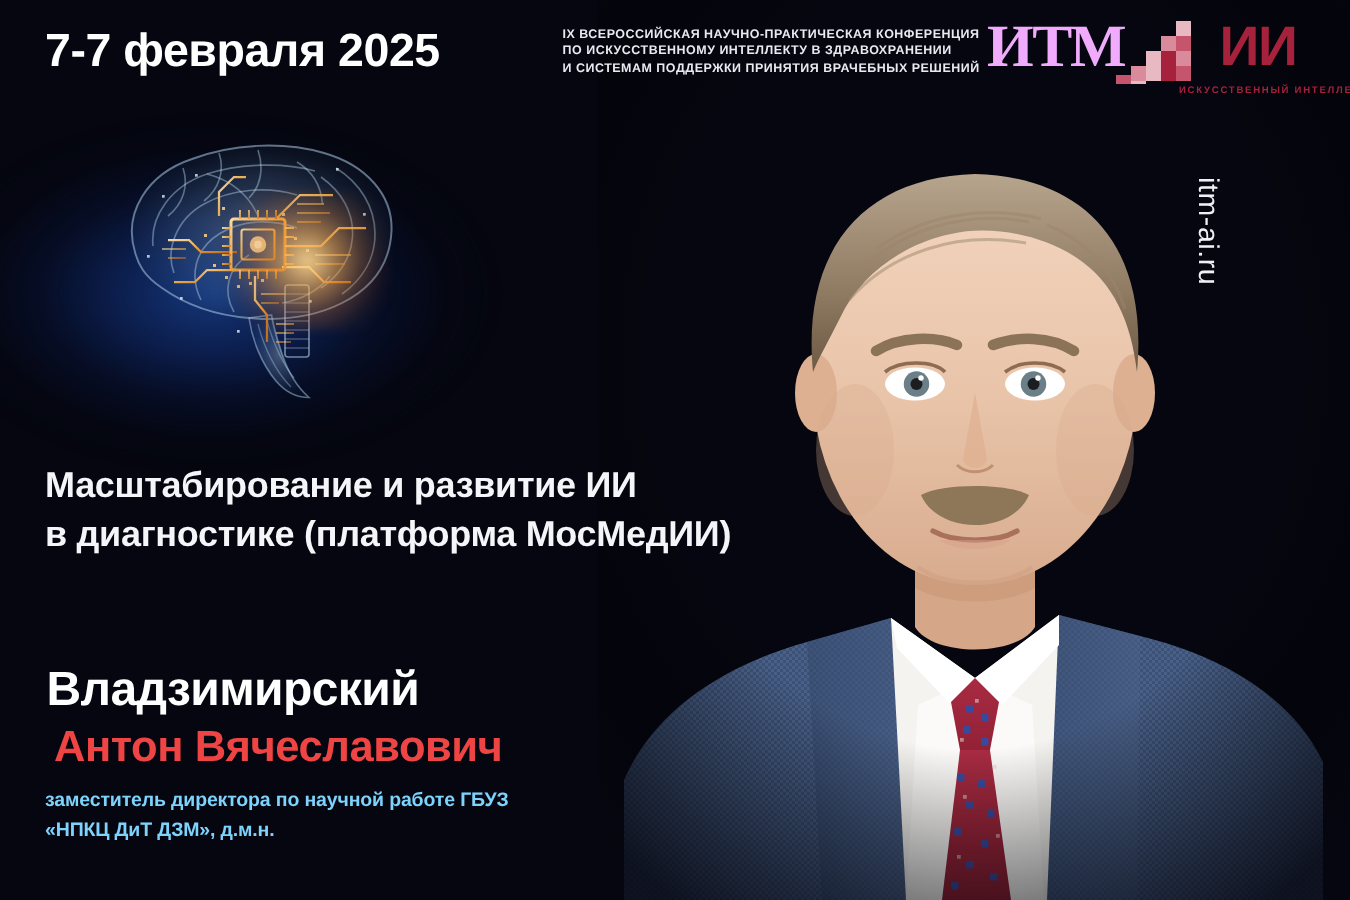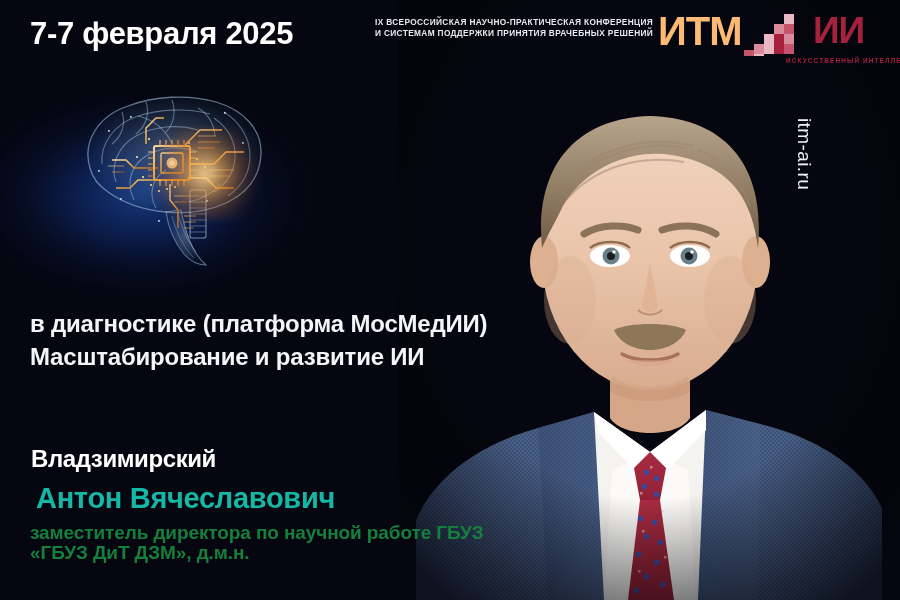--- a/index.html
+++ b/index.html
@@ -47,22 +47,22 @@
     position:absolute;left:355px;top:17px;width:300px;
     font-size:8.3px;font-weight:bold;color:#e9eaf0;
     letter-spacing:.35px;line-height:11.4px;text-transform:uppercase;
   }
   .conf-desc div{white-space:nowrap;padding-left:20px;}
 
   
   .logo{position:absolute;left:658px;top:10px;width:228px;height:62px;}
   .logo-itm{
     position:absolute;left:0;top:1px;
-    font-size:40px;font-weight:bold;color:#fdba74;
-    letter-spacing:-1px;line-height:40px;
+    font-size:40px;font-weight:bold;color:#f0abfc;
+    letter-spacing:-1px;line-height:40px;font-family:Liberation Serif, serif;
   }
   .logo-ii{
     position:absolute;left:140px;top:1px;
     font-size:37px;font-weight:bold;color:#a6213c;
     letter-spacing:-1px;line-height:40px;margin-left:15px;
   }
   .logo-tri{position:absolute;left:74px;top:4px;width:70px;height:42px;}
   .logo-tri i{position:absolute;display:block;}
   .logo-sub{
     position:absolute;left:128px;top:47px;
@@ -85,31 +85,31 @@
 
   
   .talk-title{
     position:absolute;left:30px;top:307px;
     font-size:24px;font-weight:bold;color:#f4f5f8;
     line-height:33px;letter-spacing:-0.2px;
   }
   .talk-title div{white-space:nowrap;}
   .sp-last{
     position:absolute;left:31px;top:440px;
-    font-size:24px;font-weight:bold;color:#ffffff;
+    font-size:32px;font-weight:bold;color:#ffffff;
     line-height:38px;letter-spacing:-0.4px;white-space:nowrap;
   }
   .sp-first{
     position:absolute;left:36px;top:481px;
-    font-size:29px;font-weight:bold;color:#14b8a6;
+    font-size:29px;font-weight:bold;color:#ef4444;
     line-height:35px;letter-spacing:-0.3px;white-space:nowrap;
   }
   .sp-role{
     position:absolute;left:30px;top:523px;
-    font-size:19px;font-weight:bold;color:#15803d;
+    font-size:13px;font-weight:bold;color:#7dd3fc;
     line-height:20px;letter-spacing:-0.1px;
   }
   .sp-role div{white-space:nowrap;}
 </style>
 </head>
 <body>
 
 <div class="slide">
 
   <div class="brain-glow"></div>
@@ -339,20 +339,21 @@
       <ellipse cx="332" cy="300" rx="26" ry="44" fill="#d8a98b" opacity=".30"></ellipse>
 
       <rect width="502" height="600" fill="url(#vign)"></rect>
     </svg>
   </div>
 
   <div class="date">7-7 февраля 2025</div>
 
   <div class="conf-desc">
     <div>IX ВСЕРОССИЙСКАЯ НАУЧНО-ПРАКТИЧЕСКАЯ КОНФЕРЕНЦИЯ</div>
+    <div>ПО ИСКУССТВЕННОМУ ИНТЕЛЛЕКТУ В ЗДРАВОХРАНЕНИИ</div>
     <div>И СИСТЕМАМ ПОДДЕРЖКИ ПРИНЯТИЯ ВРАЧЕБНЫХ РЕШЕНИЙ</div>
   </div>
 
   <div class="logo">
     <span class="logo-itm">ИТМ</span>
     <span class="logo-tri">
       <i style="left:52px;top:0;width:10px;height:10px;background:#e8b9c3;"></i>
       <i style="left:42px;top:10px;width:10px;height:10px;background:#d98b9c;"></i>
       <i style="left:52px;top:10px;width:10px;height:10px;background:#c4556d;"></i>
       <i style="left:32px;top:20px;width:10px;height:10px;background:#e8b9c3;"></i>
@@ -365,24 +366,24 @@
       <i style="left:12px;top:36px;width:10px;height:6px;background:#c4556d;"></i>
       <i style="left:22px;top:40px;width:10px;height:2px;background:#e8b9c3;"></i>
     </span>
     <span class="logo-ii">ИИ</span>
     <span class="logo-sub">ИСКУССТВЕННЫЙ ИНТЕЛЛЕКТ</span>
   </div>
 
   <div class="url-vert">itm-ai.ru</div>
 
   <div class="talk-title">
+    <div>Масштабирование и развитие ИИ</div>
     <div>в диагностике (платформа МосМедИИ)</div>
-    <div>Масштабирование и развитие ИИ</div>
   </div>
 
   <div class="sp-last">Владзимирский</div>
   <div class="sp-first">Антон Вячеславович</div>
   <div class="sp-role">
     <div>заместитель директора по научной работе ГБУЗ</div>
-    <div>«ГБУЗ ДиТ ДЗМ», д.м.н.</div>
+    <div>«НПКЦ ДиТ ДЗМ», д.м.н.</div>
   </div>
 
 </div>
 
 </body></html>

